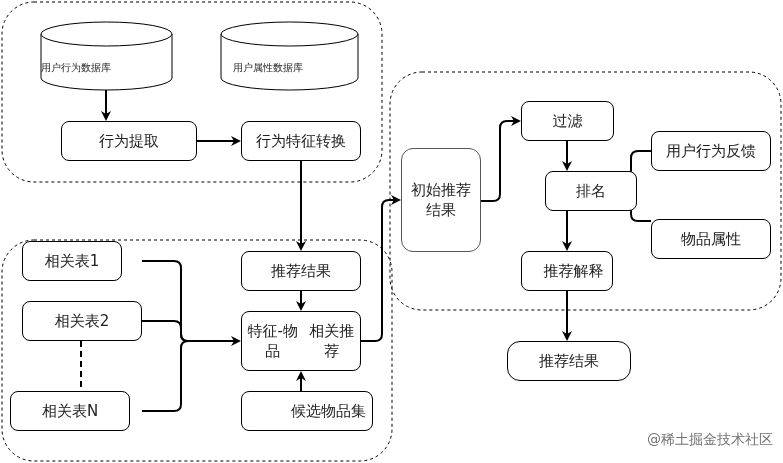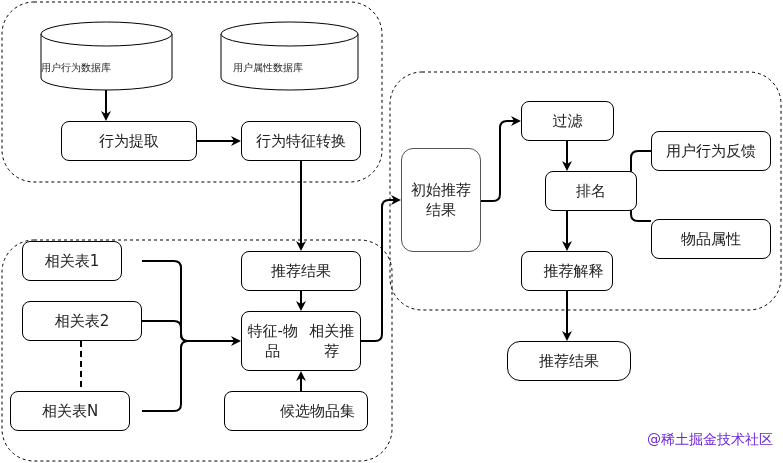--- a/index.html
+++ b/index.html
@@ -5,21 +5,21 @@
   html, body { margin: 0; padding: 0; background: #ffffff; }
   body { width: 783px; height: 463px; position: relative; overflow: hidden;
          font-family: "DejaVu Sans", "Liberation Sans", sans-serif; }
   #canvas { position: absolute; left: 0; top: 0; width: 783px; height: 463px; }
   .node { position: absolute; box-sizing: border-box; border: 1.3px solid #000;
           border-radius: 8px; background: #fff; display: flex; align-items: center;
           justify-content: center; text-align: center; color: #222; font-size: 15px;
           line-height: 20px; }
   .node.tall { border-radius: 12px; border-color: #555; border-width: 1.6px; }
   .db-label { position: absolute; font-size: 10px; color: #222; text-align: left; }
-  .watermark { position: absolute; right: 10px; bottom: 14px; font-size: 14px; color: #6d28d9; margin-top: 24px; }
+  .watermark { position: absolute; right: 10px; bottom: 14px; font-size: 14px; color: #737373; margin-top: 24px; }
 </style>
 </head>
 <body>
 
 <svg id="canvas" width="783" height="463" viewBox="0 0 783 463">
   <defs>
     <marker id="arrow" markerWidth="10" markerHeight="10" refX="8" refY="5" orient="auto" markerUnits="userSpaceOnUse">
       <path d="M0,0 L10,5 L0,10 L3,5 Z" fill="#000"></path>
     </marker>
   </defs>
@@ -65,21 +65,21 @@
 
 <div class="node" style="left:22px; top:241px; width:100px; height:40px;">相关表1</div>
 <div class="node" style="left:22px; top:301px; width:120px; height:40px;">相关表2</div>
 <div class="node" style="left:10px; top:391px; width:120px; height:40px;">相关表N</div>
 
 <div class="node" style="left:241px; top:251px; width:120px; height:40px;">推荐结果</div>
 <div class="node" style="left:241px; top:311px; width:120px; height:60px; ">
   <span>特征-物品</span>
   <span>相关推荐</span>
 </div>
-<div class="node" style="left:224px; top:391px; width:144px; height:40px;padding-left:43px;">候选物品集</div>
+<div class="node" style="left:241px; top:391px; width:132px; height:40px;padding-left:43px;">候选物品集</div>
 
 <div class="node tall" style="left:401px; top:148px; width:80px; height:104px; flex-direction:column;">
   <span>初始推荐</span>
   <span>结果</span>
 </div>
 
 <div class="node" style="left:521px; top:101px; width:93px; height:40px;">过滤</div>
 <div class="node" style="left:521px; top:171px; width:92px; height:40px;margin-left:24px;">排名</div>
 <div class="node" style="left:521px; top:251px; width:92px; height:40px;padding-left:13px;">推荐解释</div>
 <div class="node" style="left:651px; top:131px; width:120px; height:40px;">用户行为反馈</div>

